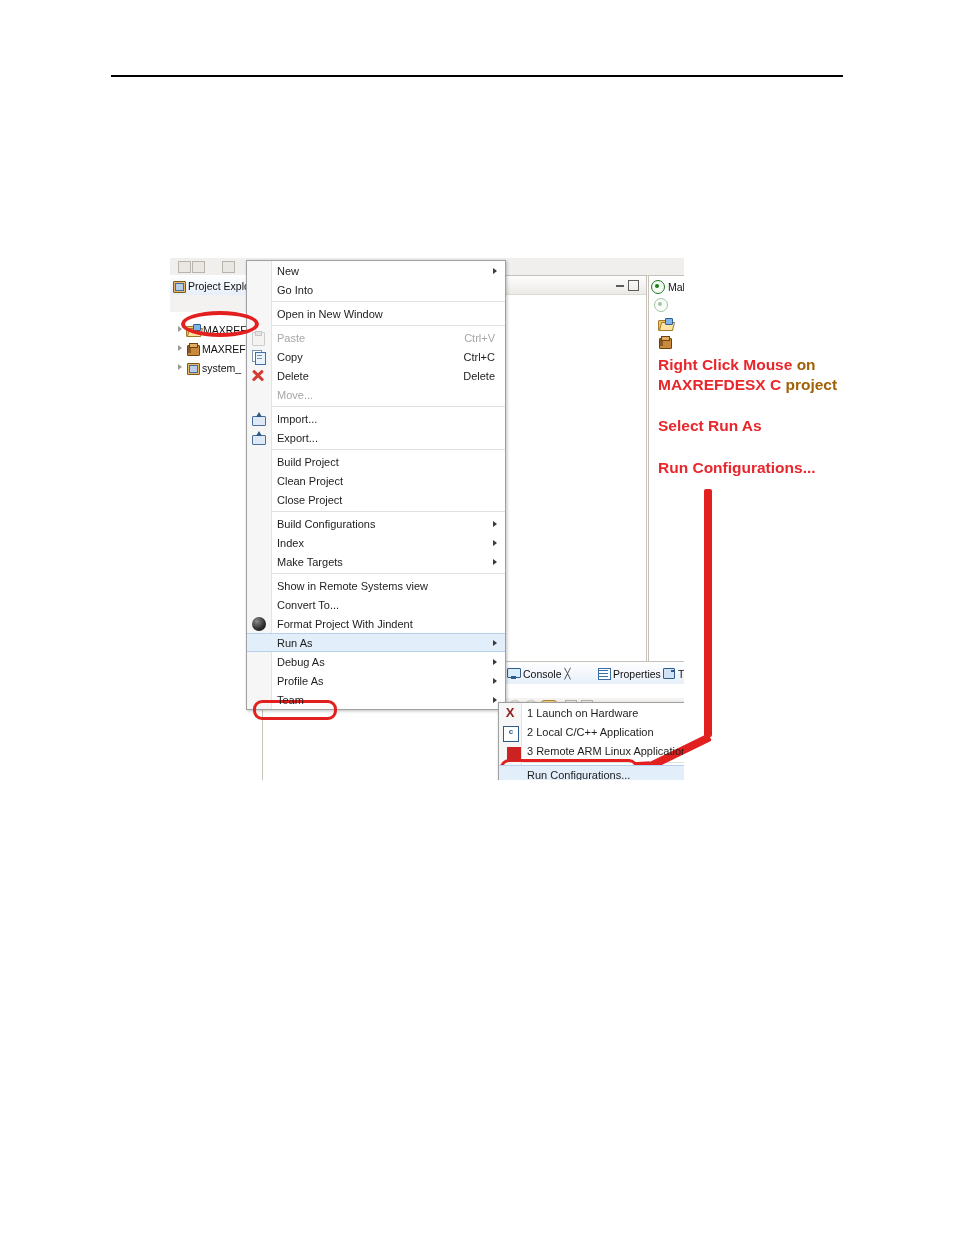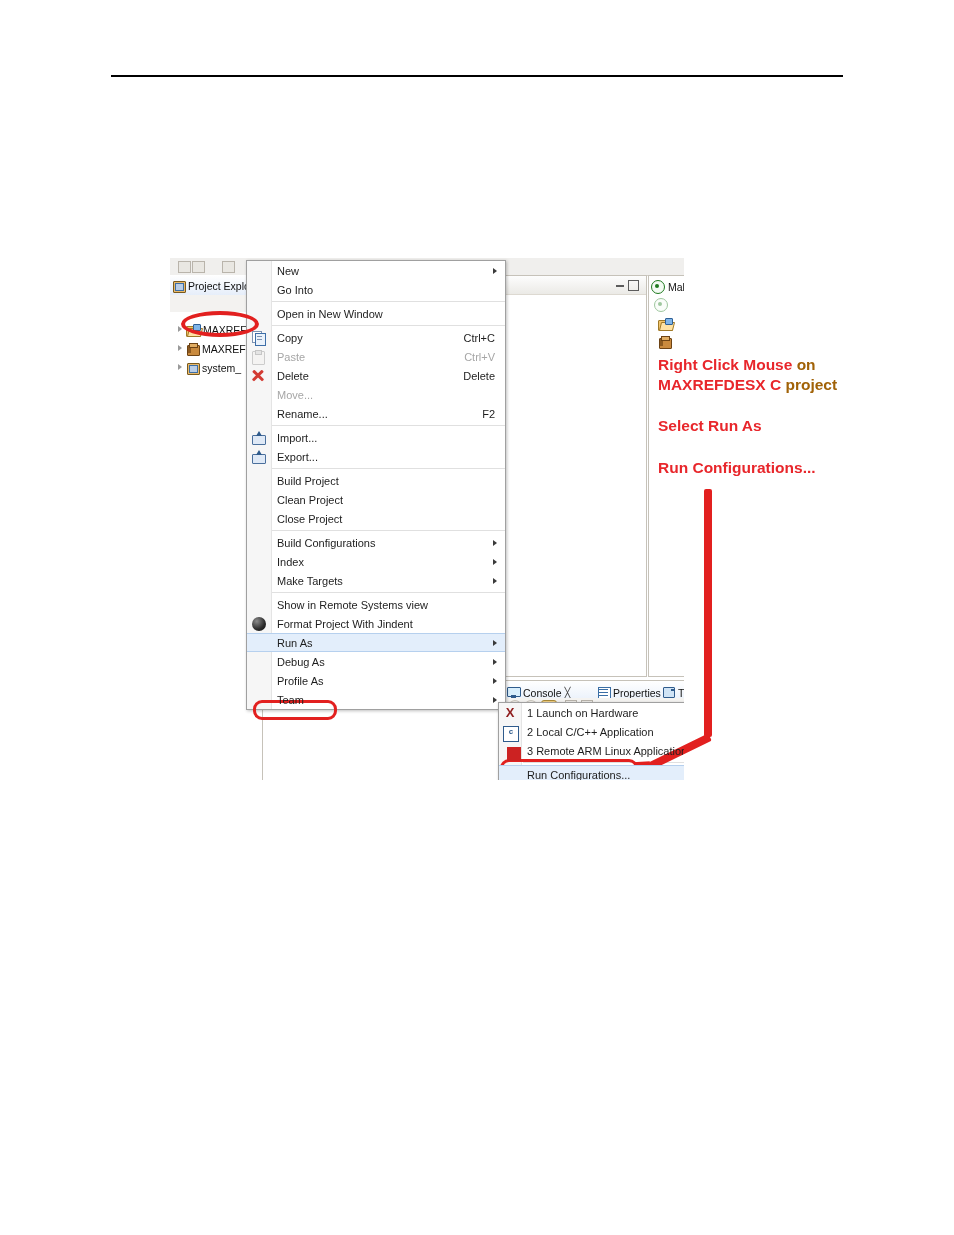--- a/index.html
+++ b/index.html
@@ -218,21 +218,21 @@
   }
   .mt-tab{
     position:absolute;left:2px;top:2px;height:17px;display:flex;align-items:center;gap:3px;
     font-size:10.5px;color:#101010;white-space:nowrap;
   }
   .mt-tool{position:absolute;left:5px;top:22px;}
   .mt-item{position:absolute;left:9px;}
 
   
   .console-strip{
-    position:absolute;left:333px;top:422px;width:181px;height:22px;
+    position:absolute;left:333px;top:403px;width:181px;height:22px;
     background:linear-gradient(#ffffff,#e7effa);
     border-top:1px solid #c6c2b9;
     text-align:center;
   }
   .ctab{
     position:absolute;top:3px;height:17px;display:flex;align-items:center;gap:3px;
     font-size:10.5px;color:#101010;white-space:nowrap;
   }
   .ctab .x{font-size:10px;color:#444;}
   .console-tools{
@@ -412,53 +412,49 @@
       </div>
       <div class="mi">
         <span class="mi-label">Go Into</span>
       </div>
       <div class="msep"></div>
       <div class="mi">
         <span class="mi-label">Open in New Window</span>
       </div>
       <div class="msep"></div>
 
+      <div class="mi disabled">
+        <span class="mi-ico ic ic-paste">
+            <i class="cb"></i>
+            <i class="clip"></i>
+          </span>
+        <span class="mi-label">Paste</span>
+        <span class="mi-accel">Ctrl+V</span>
+      </div>
       <div class="mi">
         <span class="mi-ico ic ic-copy">
             <i class="p1"></i>
             <i class="p2"></i>
             <i class="l" style="top:5px"></i>
             <i class="l" style="top:8px"></i>
           </span>
         <span class="mi-label">Copy</span>
         <span class="mi-accel">Ctrl+C</span>
       </div>
-      <div class="mi disabled">
-        <span class="mi-ico ic ic-paste">
-            <i class="cb"></i>
-            <i class="clip"></i>
-          </span>
-        <span class="mi-label">Paste</span>
-        <span class="mi-accel">Ctrl+V</span>
-      </div>
       <div class="mi">
         <span class="mi-ico ic ic-delete">
             <i class="b1"></i>
             <i class="b2"></i>
           </span>
         <span class="mi-label">Delete</span>
         <span class="mi-accel">Delete</span>
       </div>
       <div class="mi disabled">
         <span class="mi-label">Move...</span>
       </div>
-      <div class="mi">
-        <span class="mi-label">Rename...</span>
-        <span class="mi-accel">F2</span>
-      </div>
       <div class="msep"></div>
 
       <div class="mi">
         <span class="mi-ico ic ic-import">
             <i class="b"></i>
             <i class="a"></i>
           </span>
         <span class="mi-label">Import...</span>
       </div>
       <div class="mi">
@@ -490,20 +486,23 @@
         <span class="arrow"></span>
       </div>
       <div class="mi">
         <span class="mi-label">Make Targets</span>
         <span class="arrow"></span>
       </div>
       <div class="msep"></div>
 
       <div class="mi">
         <span class="mi-label">Show in Remote Systems view</span>
+      </div>
+      <div class="mi">
+        <span class="mi-label">Convert To...</span>
       </div>
       <div class="mi">
         <span class="mi-ico ic ic-jindent"></span>
         <span class="mi-label">Format Project With Jindent</span>
       </div>
       <div class="mi hovered">
         <span class="mi-label">Run As</span>
         <span class="arrow"></span>
       </div>
       <div class="mi">

